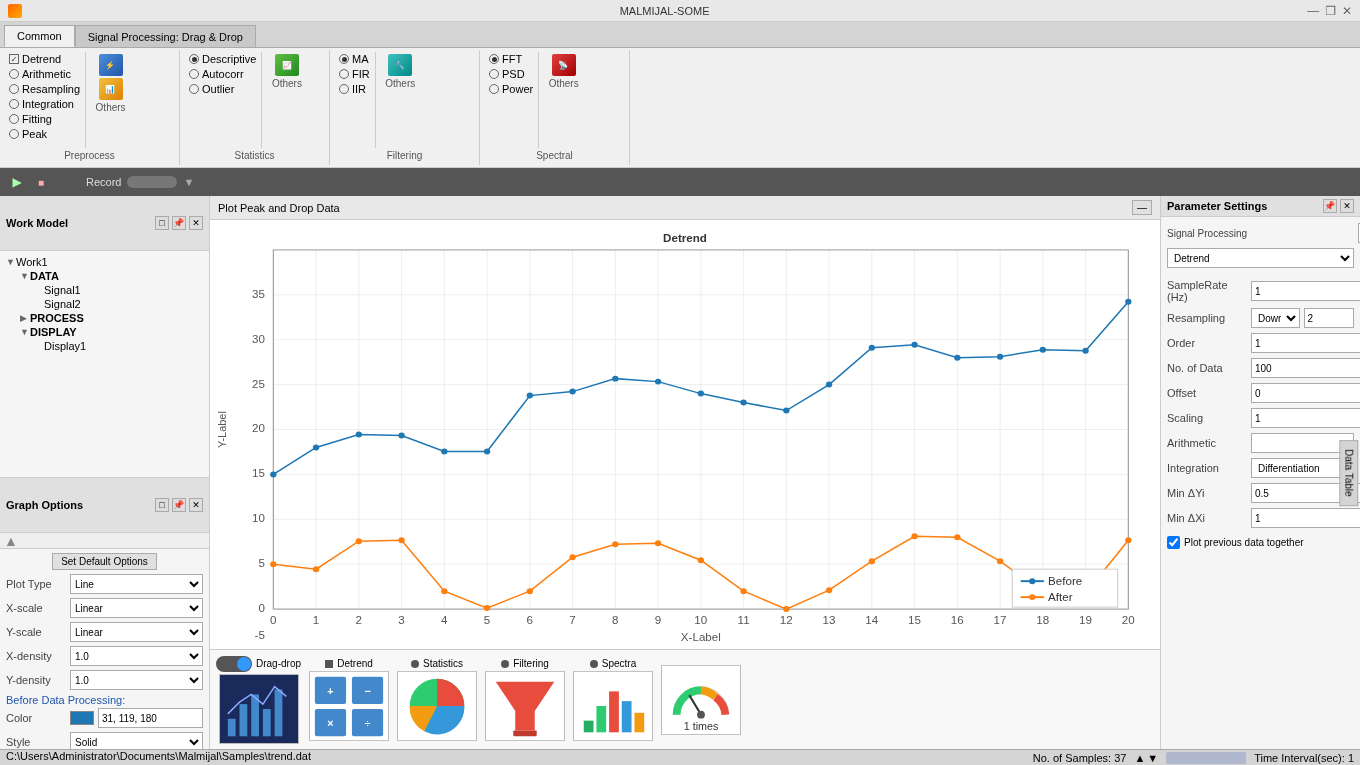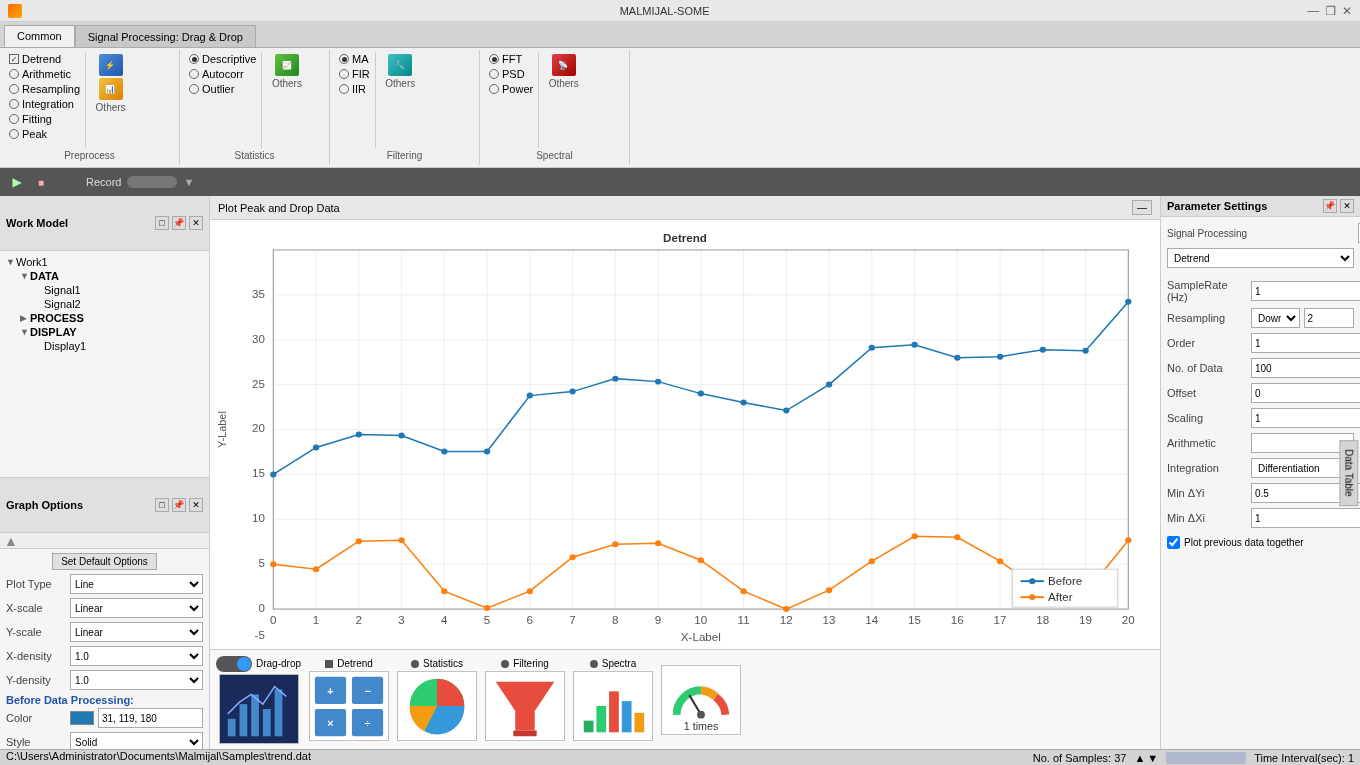--- a/index.html
+++ b/index.html
@@ -594,21 +594,21 @@
               <option>1.0</option>
             </select>
           </div>
           <div class="go-row">
             <span class="go-label">Y-density</span>
             <select class="go-select">
               <option>1.0</option>
             </select>
           </div>
           <div style="margin:4px 0 2px;">
-            <span style="color:#2255aa; font-weight:bold; font-size:11px;">Before Data Processing:</span>
+            <span style="color:#2255aa; font-weight:normal; font-size:11px;">Before Data Processing:</span>
           </div>
           <div class="go-row">
             <span class="go-label">Color</span>
             <div class="color-swatch" style="background:rgb(31,119,180);"></div>
             <input class="go-input" style="width: 70px;" value="31, 119, 180">
           </div>
           <div class="go-row">
             <span class="go-label">Style</span>
             <select class="go-select">
               <option>Solid</option>

